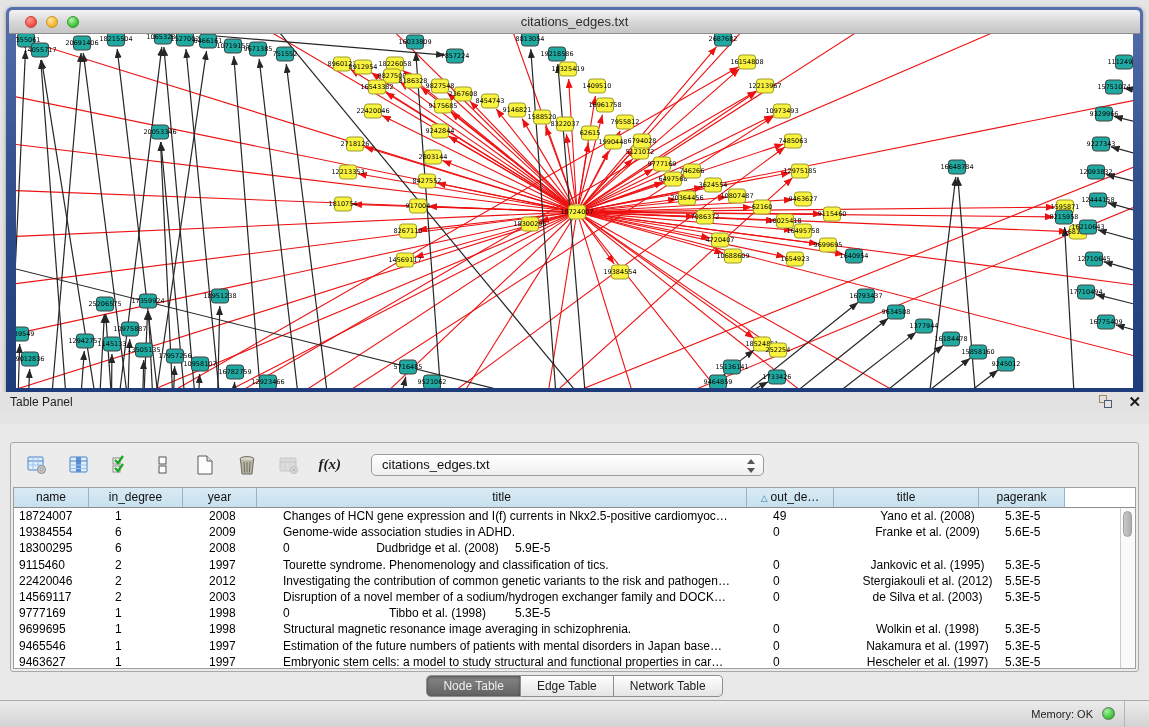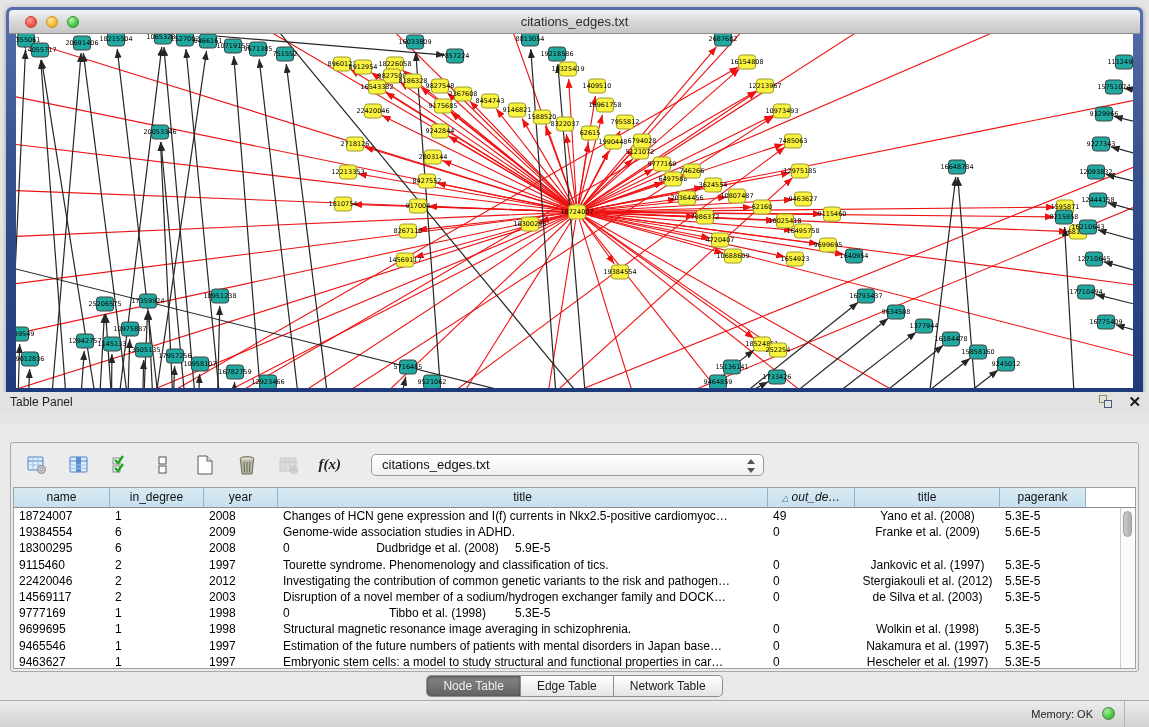--- a/index.html
+++ b/index.html
@@ -573,25 +573,25 @@
           <span>citations_edges.txt</span>
           <span class="arrows">
               <i class="up"></i>
               <i class="dn"></i>
             </span>
         </div>
       </div>
 
       <div class="table-wrap">
         <div class="thead">
-            <div class="th" style="width: 96px;">name</div>
+            <div class="th" style="width: 75px;">name</div>
             <div class="th" style="width: 94px;">in_degree</div>
             <div class="th" style="width: 74px;">year</div>
             <div class="th" style="width: 490px;">title</div>
-            <div class="th" style="width: 87px; font-style: italic;"><span class="sortglyph">△</span>out_de…</div>
+            <div class="th" style="width: 87px;"><span class="sortglyph">△</span>out_de…</div>
             <div class="th" style="width: 145px;">title</div>
             <div class="th" style="width: 86px;">pagerank</div>
             <div class="th filler"></div>
           </div>
         <div class="tbody">
             <div class="tr">
               <div class="td" style="width: 96px;">18724007</div>
               <div class="td" style="width: 94px;">1</div>
               <div class="td" style="width: 74px;">2008</div>
               <div class="td" style="width: 490px;">Changes of HCN gene expression and I(f) currents in Nkx2.5-positive cardiomyoc…</div>
@@ -615,21 +615,21 @@
               <div class="td" style="width: 87px;">0</div>
               <div class="td center" style="width: 145px;">Dudbridge et al. (2008)</div>
               <div class="td" style="width: 86px;">5.9E-5</div>
             </div>
             <div class="tr">
               <div class="td" style="width: 96px;">9115460</div>
               <div class="td" style="width: 94px;">2</div>
               <div class="td" style="width: 74px;">1997</div>
               <div class="td" style="width: 490px;">Tourette syndrome. Phenomenology and classification of tics.</div>
               <div class="td" style="width: 87px;">0</div>
-              <div class="td center" style="width: 145px;">Jankovic et al. (1997)</div>
+              <div class="td center" style="width: 145px;">Jankovic et al. (1995)</div>
               <div class="td" style="width: 86px;">5.3E-5</div>
             </div>
             <div class="tr">
               <div class="td" style="width: 96px;">22420046</div>
               <div class="td" style="width: 94px;">2</div>
               <div class="td" style="width: 74px;">2012</div>
               <div class="td" style="width: 490px;">Investigating the contribution of common genetic variants to the risk and pathogen…</div>
               <div class="td" style="width: 87px;">0</div>
               <div class="td center" style="width: 145px;">Stergiakouli et al. (2012)</div>
               <div class="td" style="width: 86px;">5.5E-5</div>

